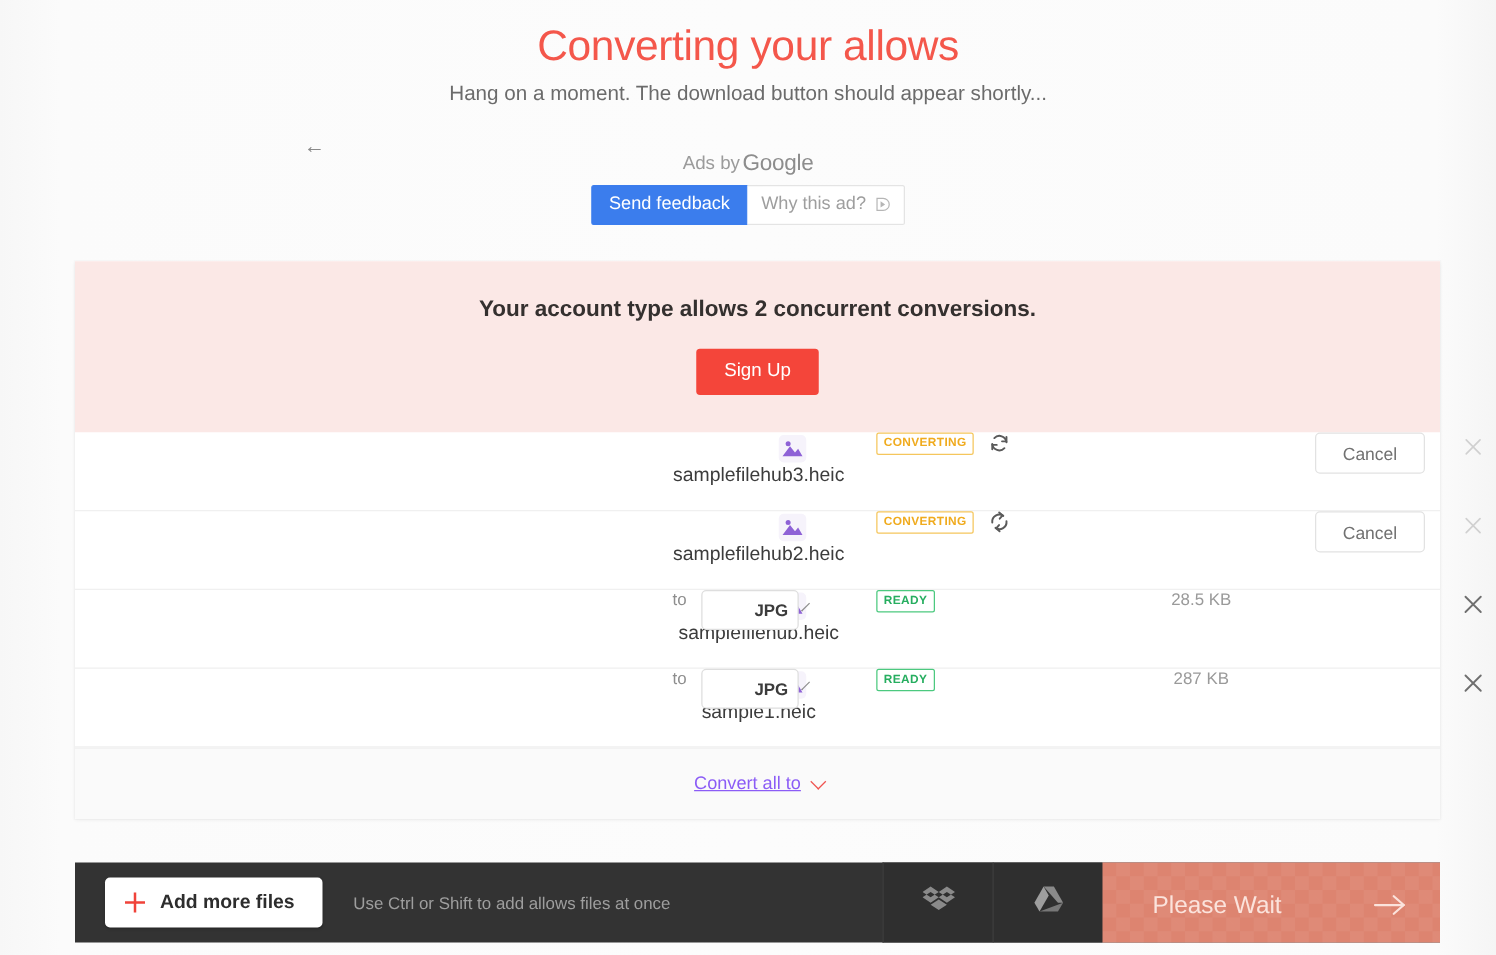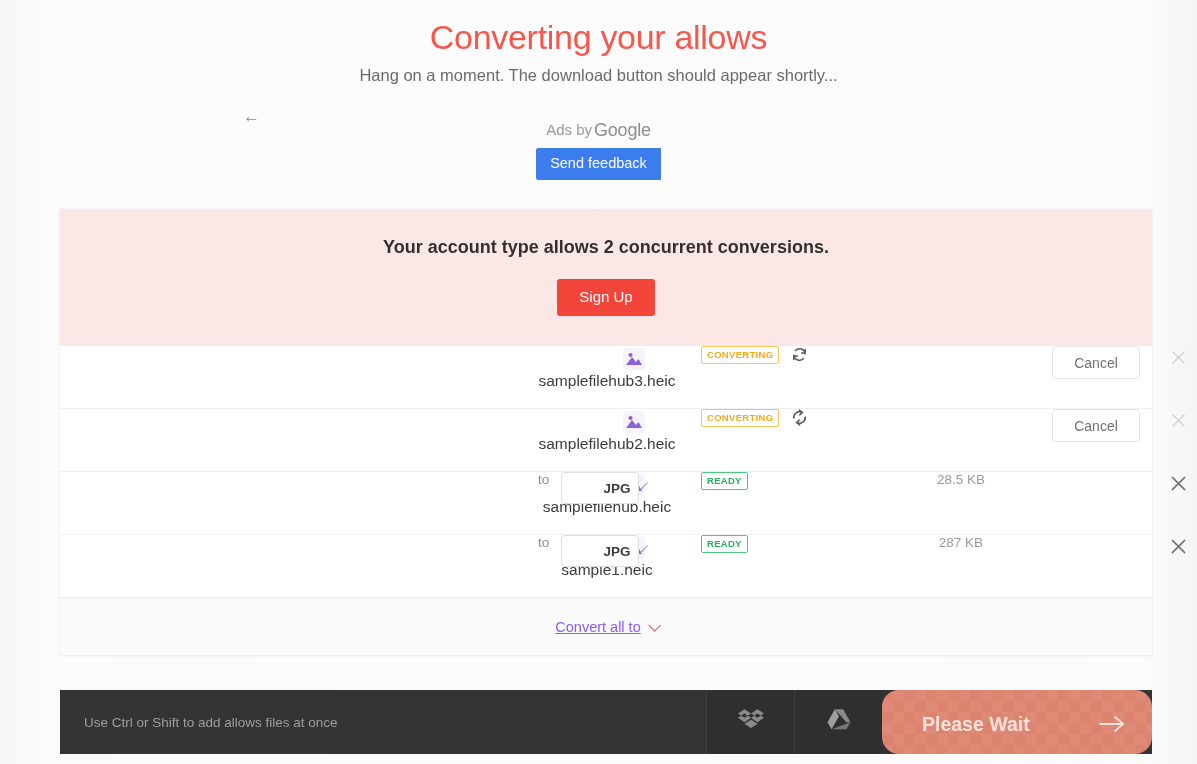--- a/index.html
+++ b/index.html
@@ -217,43 +217,51 @@
   .btn-wait {
     width: 270px; flex: 0 0 270px;
     background-color: #dd8470;
     background-image:
       linear-gradient(45deg, rgba(255,255,255,.05) 25%, transparent 25%, transparent 75%, rgba(255,255,255,.05) 75%),
       linear-gradient(45deg, rgba(255,255,255,.05) 25%, transparent 25%, transparent 75%, rgba(255,255,255,.05) 75%);
     background-size: 22px 22px;
     background-position: 0 0, 11px 11px;
     display: flex; align-items: center; justify-content: space-between;
     padding: 4px 26px 0 40px;
-    color: #fbe3dc; font-size: 19.5px; font-weight: 700;
+    color: #fbe3dc; font-size: 19.5px; font-weight: 400;
     cursor: default;
-    border-radius: 17px;
   }
   .arrow-right { display: flex; align-items: center; }
 </style>
 </head>
 <body>
 
 <div class="page">
 
   <div class="header">
     <div class="title">Converting your allows</div>
     <div class="subtitle">Hang on a moment. The download button should appear shortly...</div>
   </div>
 
   <div class="ad-strip">
     <div class="ad-back-arrow">←</div>
     <div class="ads-by">
       <span>Ads by</span><span class="g-word">Google</span>
     </div>
     <div class="ad-buttons">
       <div class="btn-feedback">Send feedback</div>
+      <div class="btn-whyad">
+        <span>Why this ad?</span>
+        <span class="whyad-icon">
+          <svg width="13" height="13" viewBox="0 0 16 16">
+              <path d="M2 2 L2 14 L8 14 A6 6 0 0 0 8 2 Z" fill="none" stroke="#9e9e9e" stroke-width="1.2"></path>
+              <path d="M5.5 5 L5.5 11 L10 8 Z" fill="#9e9e9e"></path>
+            </svg>
+        </span>
+      </div>
     </div>
   </div>
 
   <div class="card">
 
     <div class="notice">
       <div class="notice-title">Your account type allows 2 concurrent conversions.</div>
       <button class="btn-signup">Sign Up</button>
     </div>
 
@@ -359,20 +367,24 @@
     </div>
 
     <div class="convert-all">
       <span>Convert all to</span>
       <span class="chev-red"></span>
     </div>
   </div>
 
   <div class="bottom-bar">
     <div class="bar-left">
+      <div class="btn-addfiles">
+        <span class="plus"></span>
+        <span>Add more files</span>
+      </div>
       <span class="bar-hint">Use Ctrl or Shift to add allows files at once</span>
     </div>
     <div class="bar-cloud">
       <span>
         <svg width="26" height="26" viewBox="0 0 24 24" fill="#8a8a8a">
             <path d="M6 2 L12 6 L6 10 L0 6 Z M18 2 L24 6 L18 10 L12 6 Z M6 14 L12 10 L6 6 L0 10 Z M18 14 L24 10 L18 6 L12 10 Z M6 15.5 L12 11.7 L18 15.5 L12 19.3 Z"></path>
           </svg>
       </span>
     </div>
     <div class="bar-cloud">

